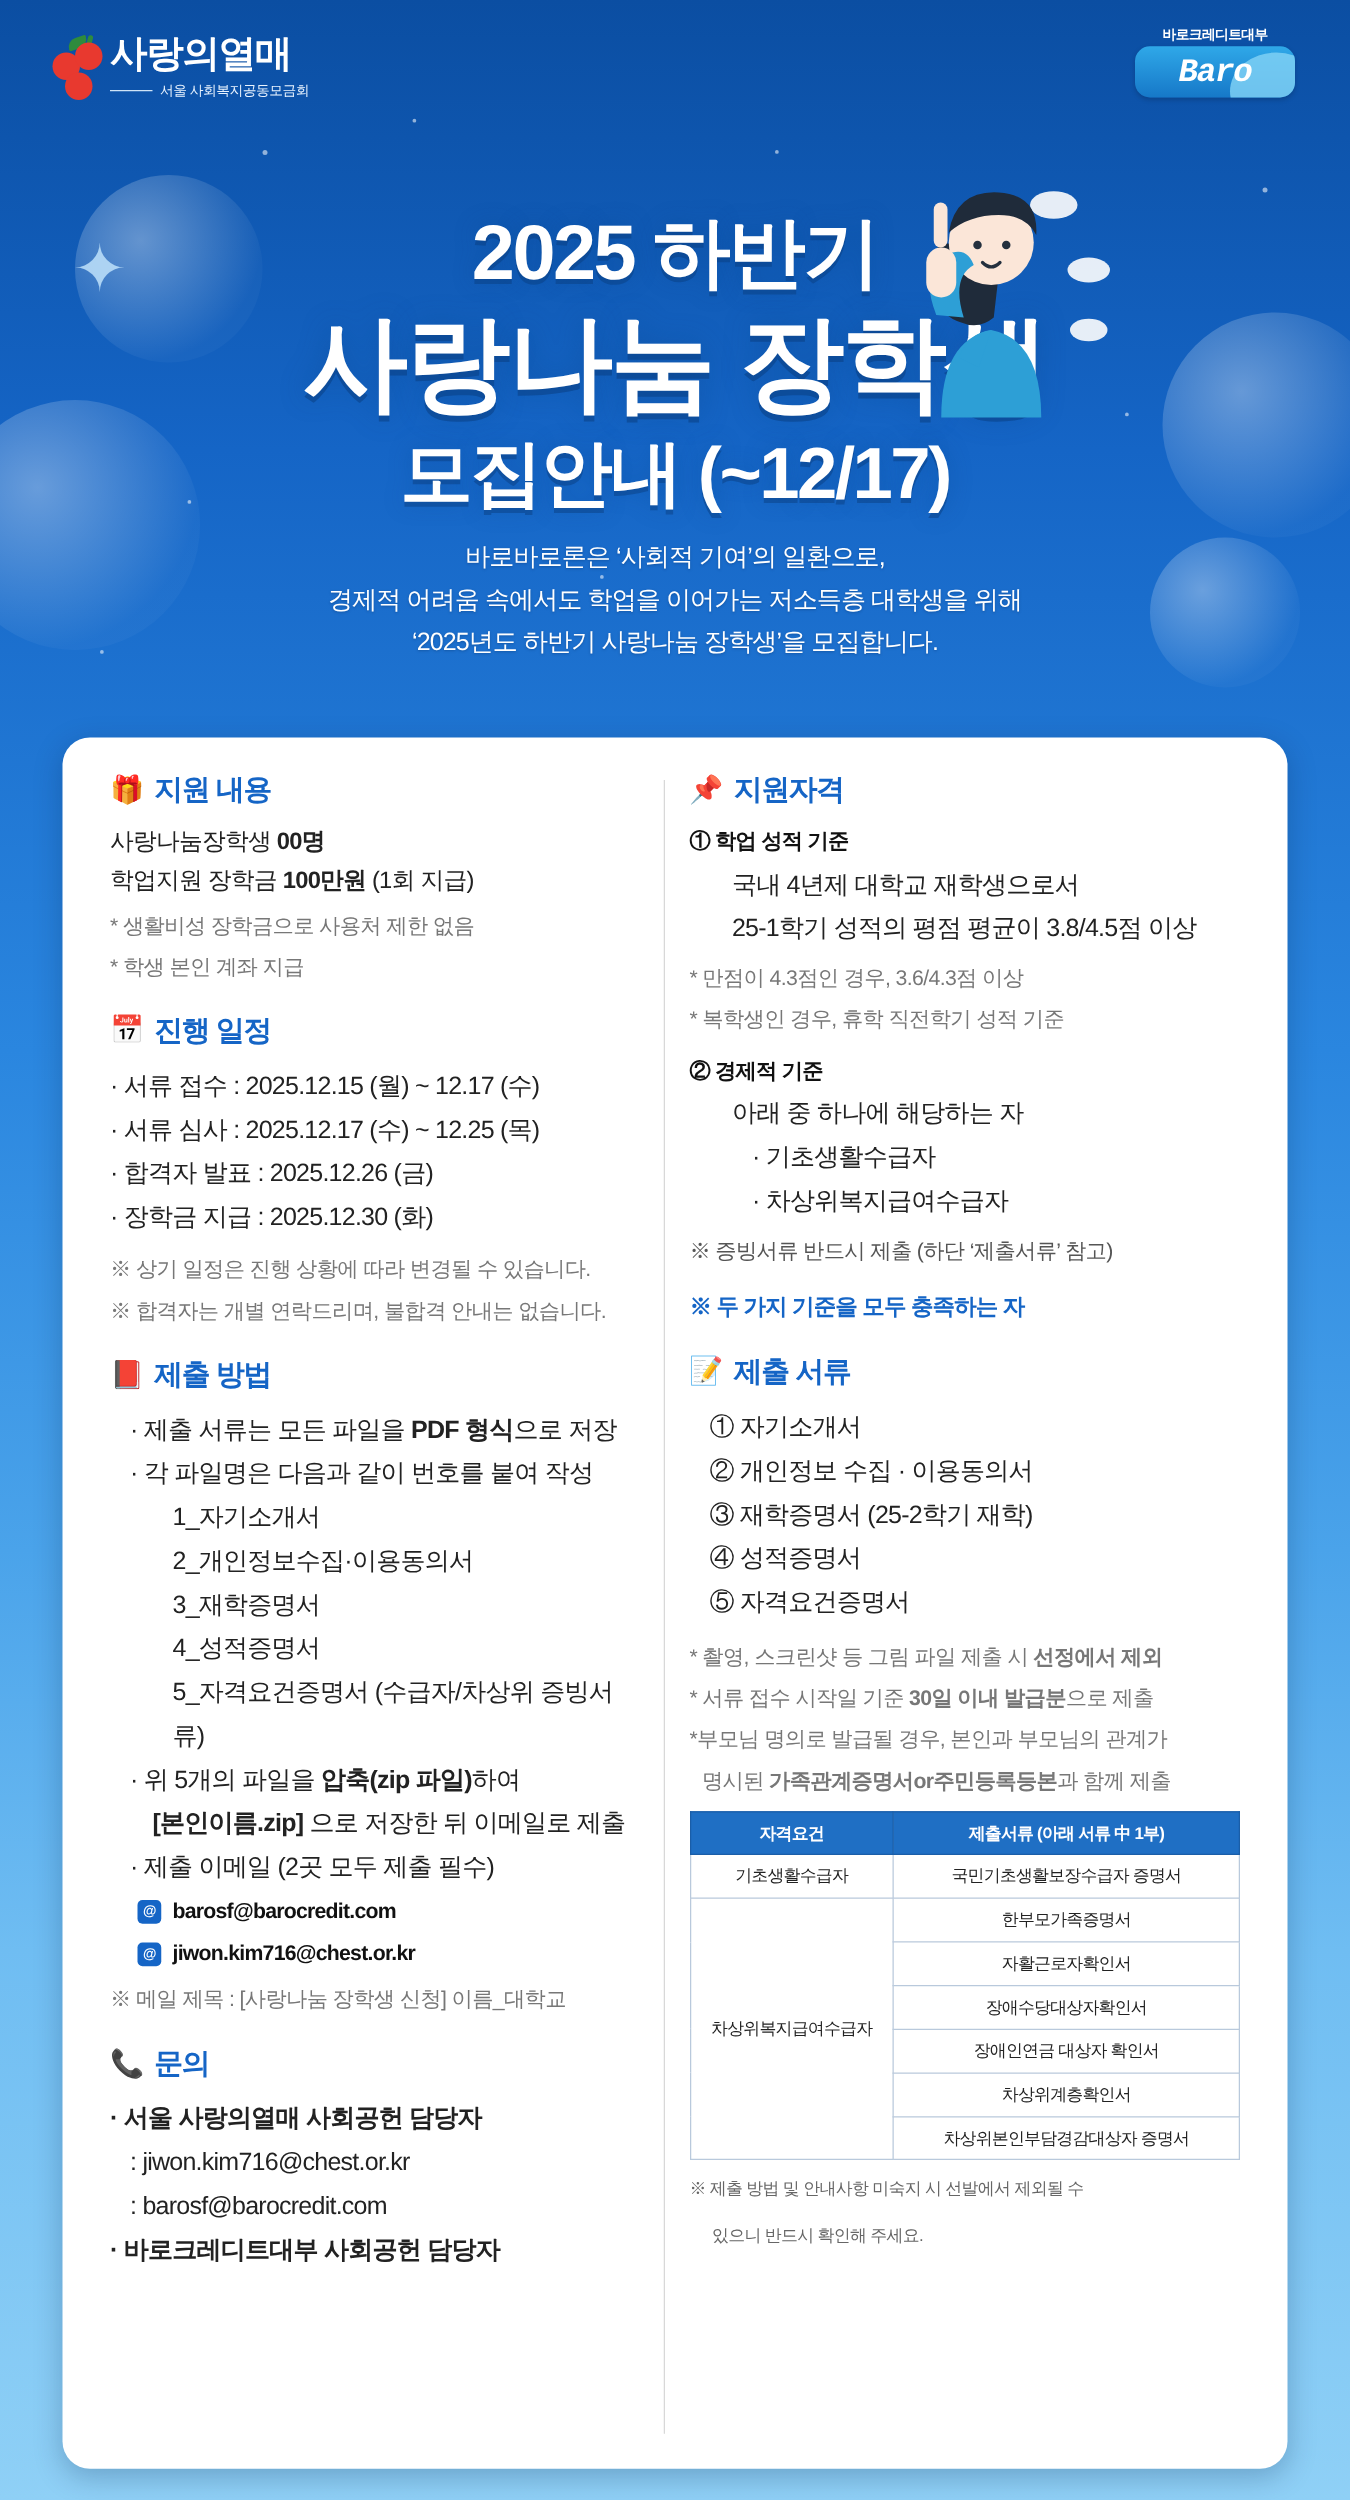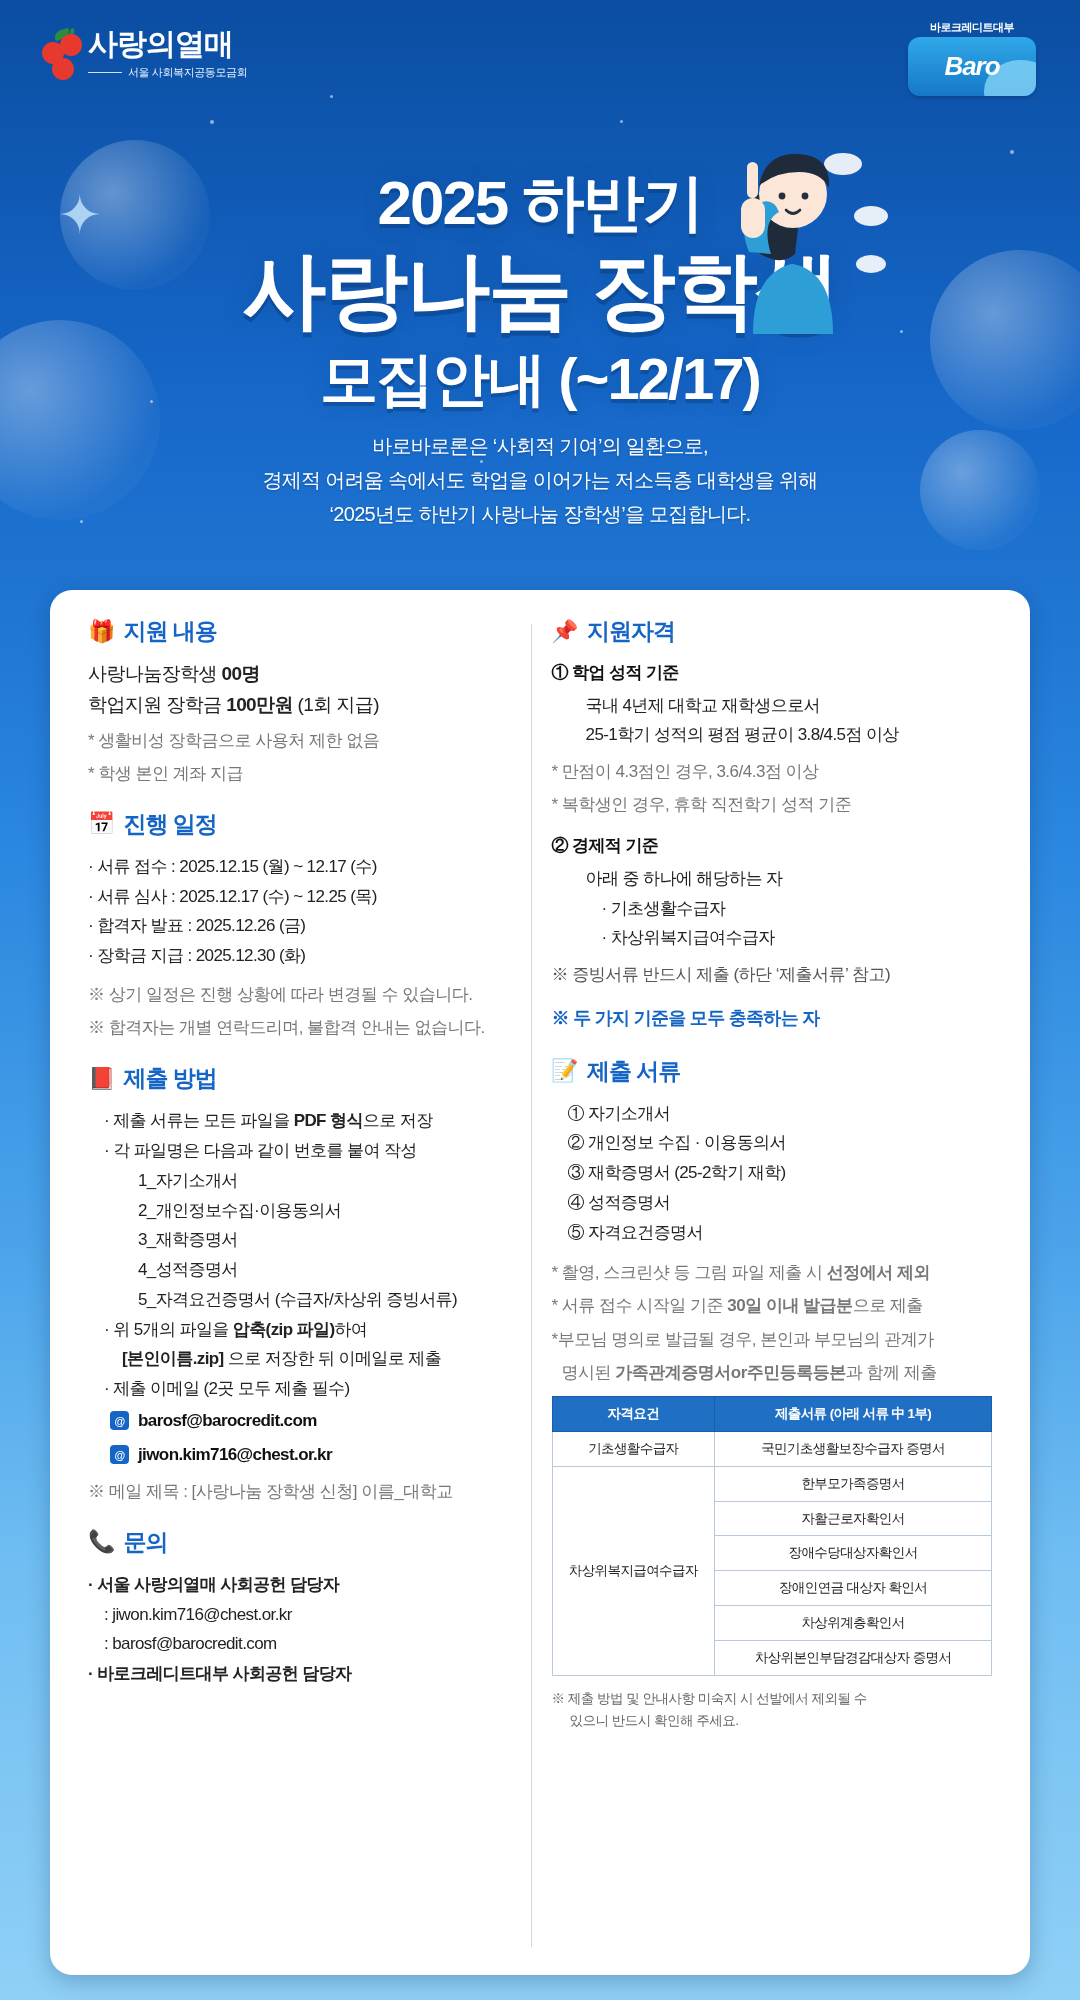--- a/index.html
+++ b/index.html
@@ -70,25 +70,26 @@
     content: ""; display: inline-block; width: 34px; height: 1px; background: #cfe4f8;
   }
 
   .logo-right {
     position: absolute; right: 44px; top: 20px; text-align: center;
   }
   .baro-cap {
     font-size: 11px; color: #fff; letter-spacing: -0.5px; margin-bottom: 2px; font-weight: bold;
   }
   .baro-pill {
-    width: 128px; height: 59px; border-radius: 12px;
+    width: 128px; height: 41px; border-radius: 12px;
     background: linear-gradient(180deg, #2fa8e8 0%, #1678c8 100%);
     position: relative; overflow: hidden;
     display: flex; align-items: center; justify-content: center;
     box-shadow: 0 2px 4px rgba(0,0,0,.18);
+    font-family: Liberation Mono, monospace;
   }
   .baro-pill:after {
     content: ""; position: absolute; right: -22px; bottom: -26px;
     width: 74px; height: 62px; background: #7ed0f5; border-radius: 50%;
     opacity: .85;
   }
   .baro-word {
     position: relative; z-index: 2; color: #fff;
     font-size: 26px; font-weight: bold; font-style: italic; letter-spacing: -1px;
   }
@@ -141,21 +142,21 @@
   }
   .sec-head .emoji { font-size: 22px; }
   .sec-body { font-size: 17px; color: #222; letter-spacing: -0.6px; line-height: 1.62; }
   .sec-body .big { font-size: 19px; }
   .sec-body b { font-weight: bold; }
   .note {
     font-size: 17px; color: #777; letter-spacing: -0.5px; line-height: 1.6;
     margin-top: 6px;
   }
   .note.dark { color: #555; }
-  .list-line { font-size: 17px; color: #222; letter-spacing: -0.6px; line-height: 1.75; }
+  .list-line { font-size: 20px; color: #222; letter-spacing: -0.6px; line-height: 1.75; }
   .list-line b { font-weight: bold; text-align: center; }
   .indent1 { padding-left: 16px; }
   .indent2 { padding-left: 34px; }
   .indent3 { padding-left: 50px; }
 
   .sub-head {
     font-size: 17px; font-weight: bold; color: #111; letter-spacing: -0.6px;
     margin: 4px 0 4px 0;
   }
   .blue-strong {
@@ -429,18 +430,18 @@
             <tr>
               <td>차상위계층확인서</td>
             </tr>
             <tr>
               <td>차상위본인부담경감대상자 증명서</td>
             </tr>
           </tbody>
         </table>
 
         <div class="footnote">※ 제출 방법 및 안내사항 미숙지 시 선발에서 제외될 수</div>
-        <div class="footnote" style="margin-top:0; padding-left:18px">있으니 반드시 확인해 주세요.</div>
+        <div class="footnote" style="margin-top:16px; padding-left:18px">있으니 반드시 확인해 주세요.</div>
       </div>
     </div>
 
   </div>
 </div>
 
 </body></html>

